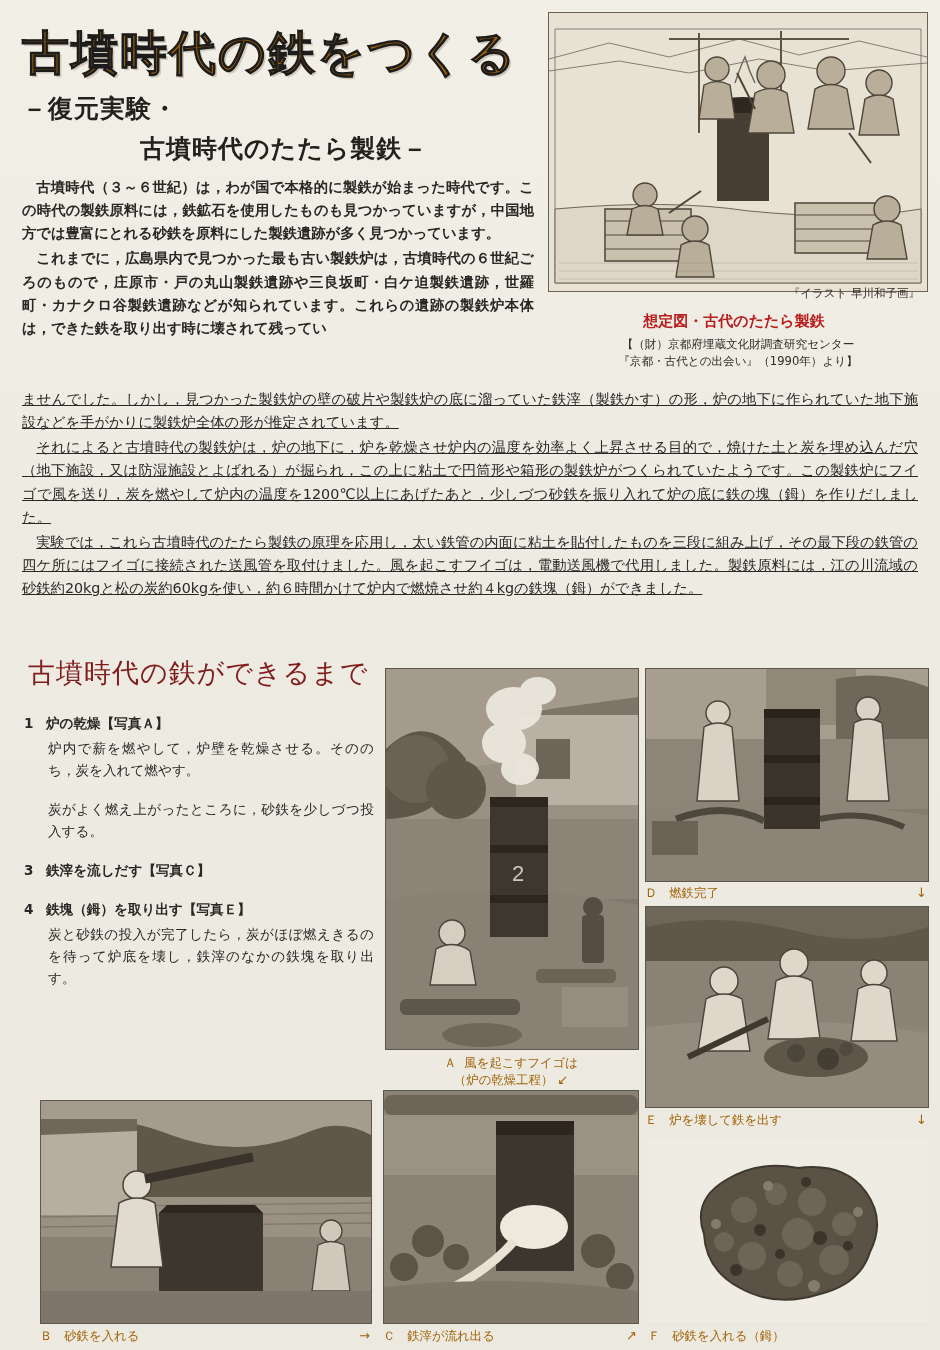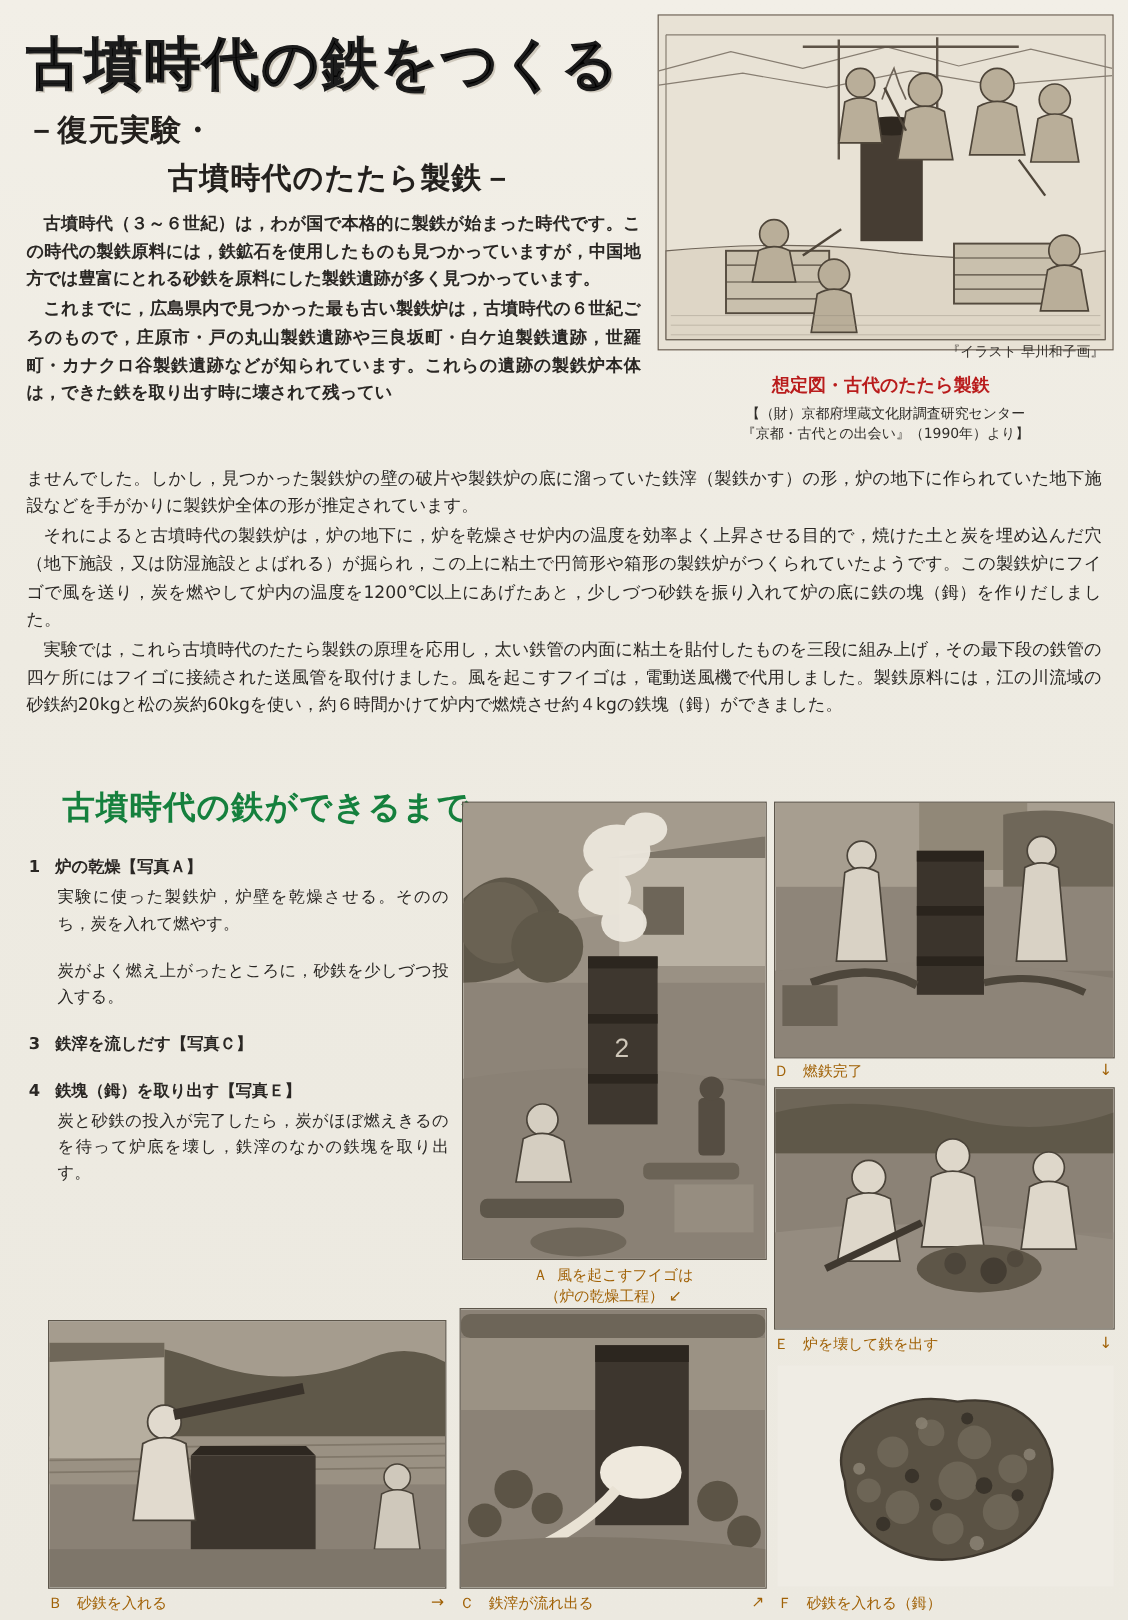--- a/index.html
+++ b/index.html
@@ -13,41 +13,41 @@
   }
   .page{
     position:absolute;inset:0;
     background:
       linear-gradient(180deg,#f2efe7 0%,#eeebe2 40%,#ece9e0 100%);
   }
   
   .title-main{
     position:absolute;left:22px;top:22px;width:520px;
     font-size:47px;font-weight:bold;letter-spacing:2px;
-    color:#000000;
+    color:#a16207;
     -webkit-text-stroke:1px #1c1c1c;
     text-shadow:2px 2px 0 #cfc9bd;
     white-space:nowrap;
   }
   .title-sub1{
     position:absolute;left:22px;top:92px;
     font-size:25px;font-weight:bold;color:#23201d;letter-spacing:1px;
   }
   .title-sub2{
     position:absolute;left:140px;top:132px;
     font-size:25px;font-weight:bold;color:#23201d;letter-spacing:1px;
   }
   
   .body-col{
     position:absolute;left:22px;top:176px;width:512px;
     font-size:14.3px;line-height:1.62;text-align:justify;color:#2a2724;font-weight:bold;
   }
   .body-wide{
     position:absolute;left:22px;top:388px;width:896px;
-    font-size:14.3px;line-height:1.62;text-align:justify;color:#2a2724;
+    font-size:14.3px;line-height:1.62;text-align:justify;color:#2a2724;text-decoration:underline;
   }
   .body-col p,.body-wide p{margin:0 0 2px 0;text-indent:1em;}
   
   .illu-wrap{
     position:absolute;left:548px;top:12px;width:378px;height:278px;
     border:1px solid #6b6054;background:#e9e4d8;overflow:hidden;
   }
   .illu-cap1{
     position:absolute;left:740px;top:286px;width:180px;text-align:right;
     font-size:11.5px;color:#34302b;
@@ -56,21 +56,21 @@
     position:absolute;left:544px;top:312px;width:380px;text-align:center;
     font-size:15px;font-weight:bold;color:#b91c1c;
   }
   .illu-cap3{
     position:absolute;left:548px;top:336px;width:380px;text-align:center;
     font-size:11.6px;line-height:1.45;color:#2f2c28;
   }
   
   .sec-head{
     position:absolute;left:28px;top:655px;
-    font-size:27px;font-weight:bold;color:#15803d;letter-spacing:1px;margin-left:24px;
+    font-size:27px;font-weight:normal;color:#7f1d1d;letter-spacing:1px;
   }
   
   .steps{
     position:absolute;left:24px;top:712px;width:350px;
     font-size:13.6px;line-height:1.62;color:#2a2724;
   }
   .step{margin-bottom:17px;}
   .step-title{font-weight:bold;display:block;margin-bottom:3px;}
   .step-num{display:inline-block;width:22px;text-align:left;}
   .step-body{display:block;padding-left:24px;text-align:justify;}
@@ -193,21 +193,21 @@
   <p>実験では，これら古墳時代のたたら製鉄の原理を応用し，太い鉄管の内面に粘土を貼付したものを三段に組み上げ，その最下段の鉄管の四ケ所にはフイゴに接続された送風管を取付けました。風を起こすフイゴは，電動送風機で代用しました。製鉄原料には，江の川流域の砂鉄約20kgと松の炭約60kgを使い，約６時間かけて炉内で燃焼させ約４kgの鉄塊（鉧）ができました。</p>
 </div>
 
 <div class="sec-head">古墳時代の鉄ができるまで</div>
 
 <div class="steps">
   <div class="step">
     <span class="step-title">
       <span class="step-num">1</span><span>炉の乾燥【写真Ａ】</span>
     </span>
-    <span class="step-body">実験に使った製鉄炉，炉壁を乾燥させる。そののち，炭を入れて燃やす。</span>
+    <span class="step-body">炉内で薪を燃やして，炉壁を乾燥させる。そののち，炭を入れて燃やす。</span>
   </div>
   <div class="step">
     <span class="step-body">炭がよく燃え上がったところに，砂鉄を少しづつ投入する。</span>
   </div>
   <div class="step">
     <span class="step-title">
       <span class="step-num">3</span><span>鉄滓を流しだす【写真Ｃ】</span>
     </span>
   </div>
   <div class="step">

